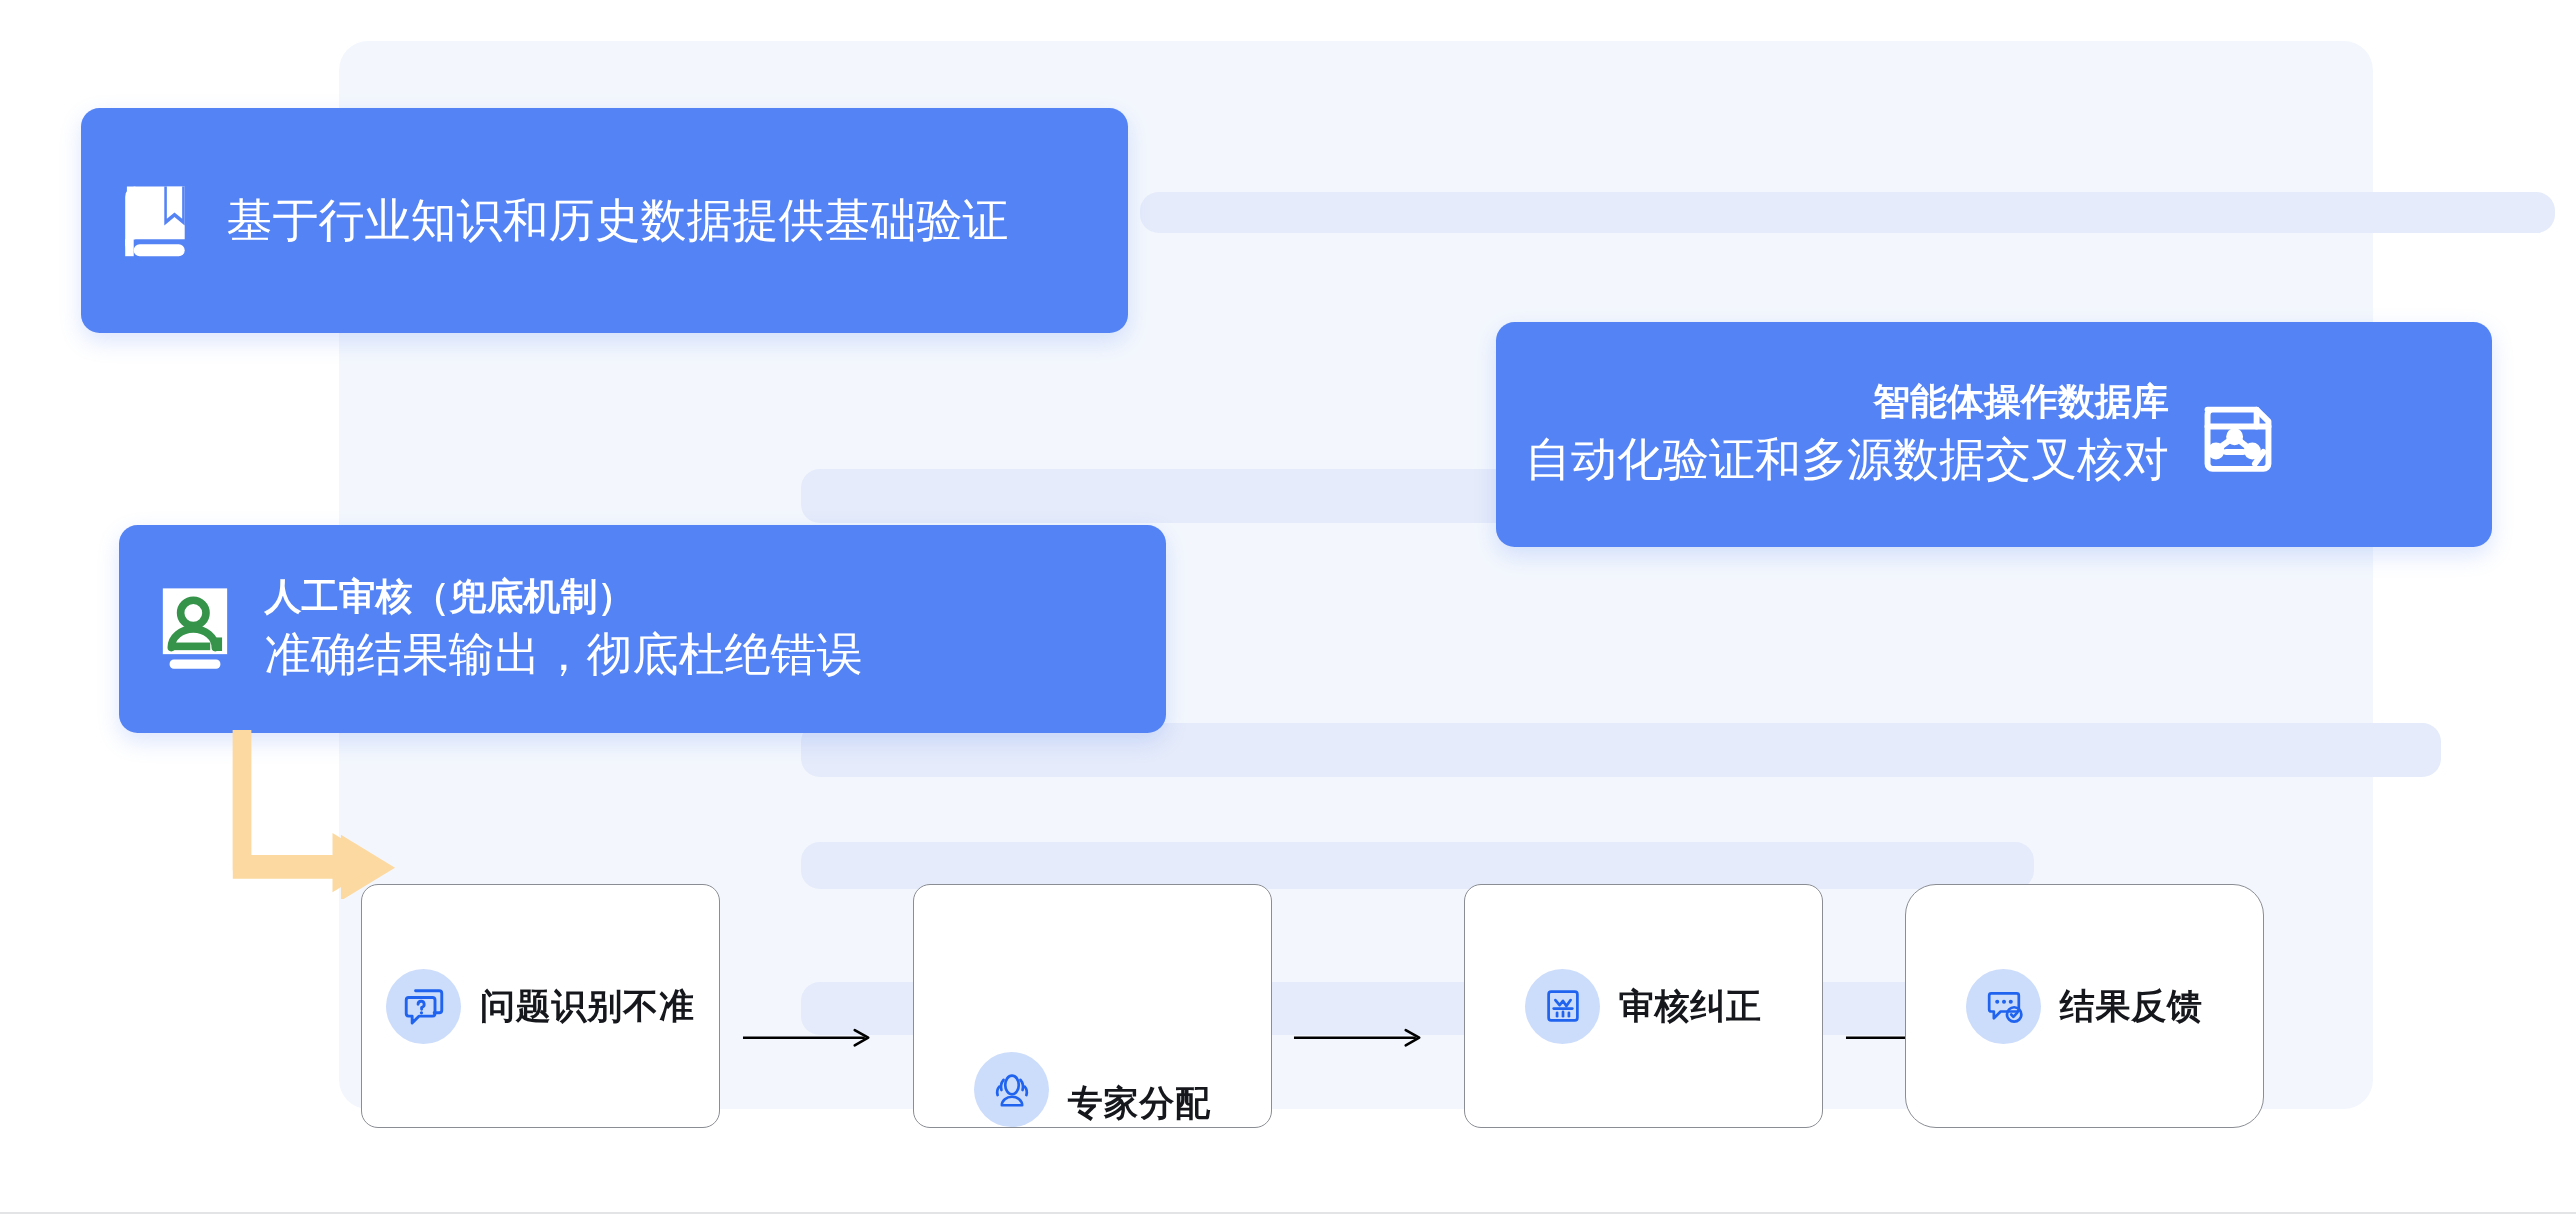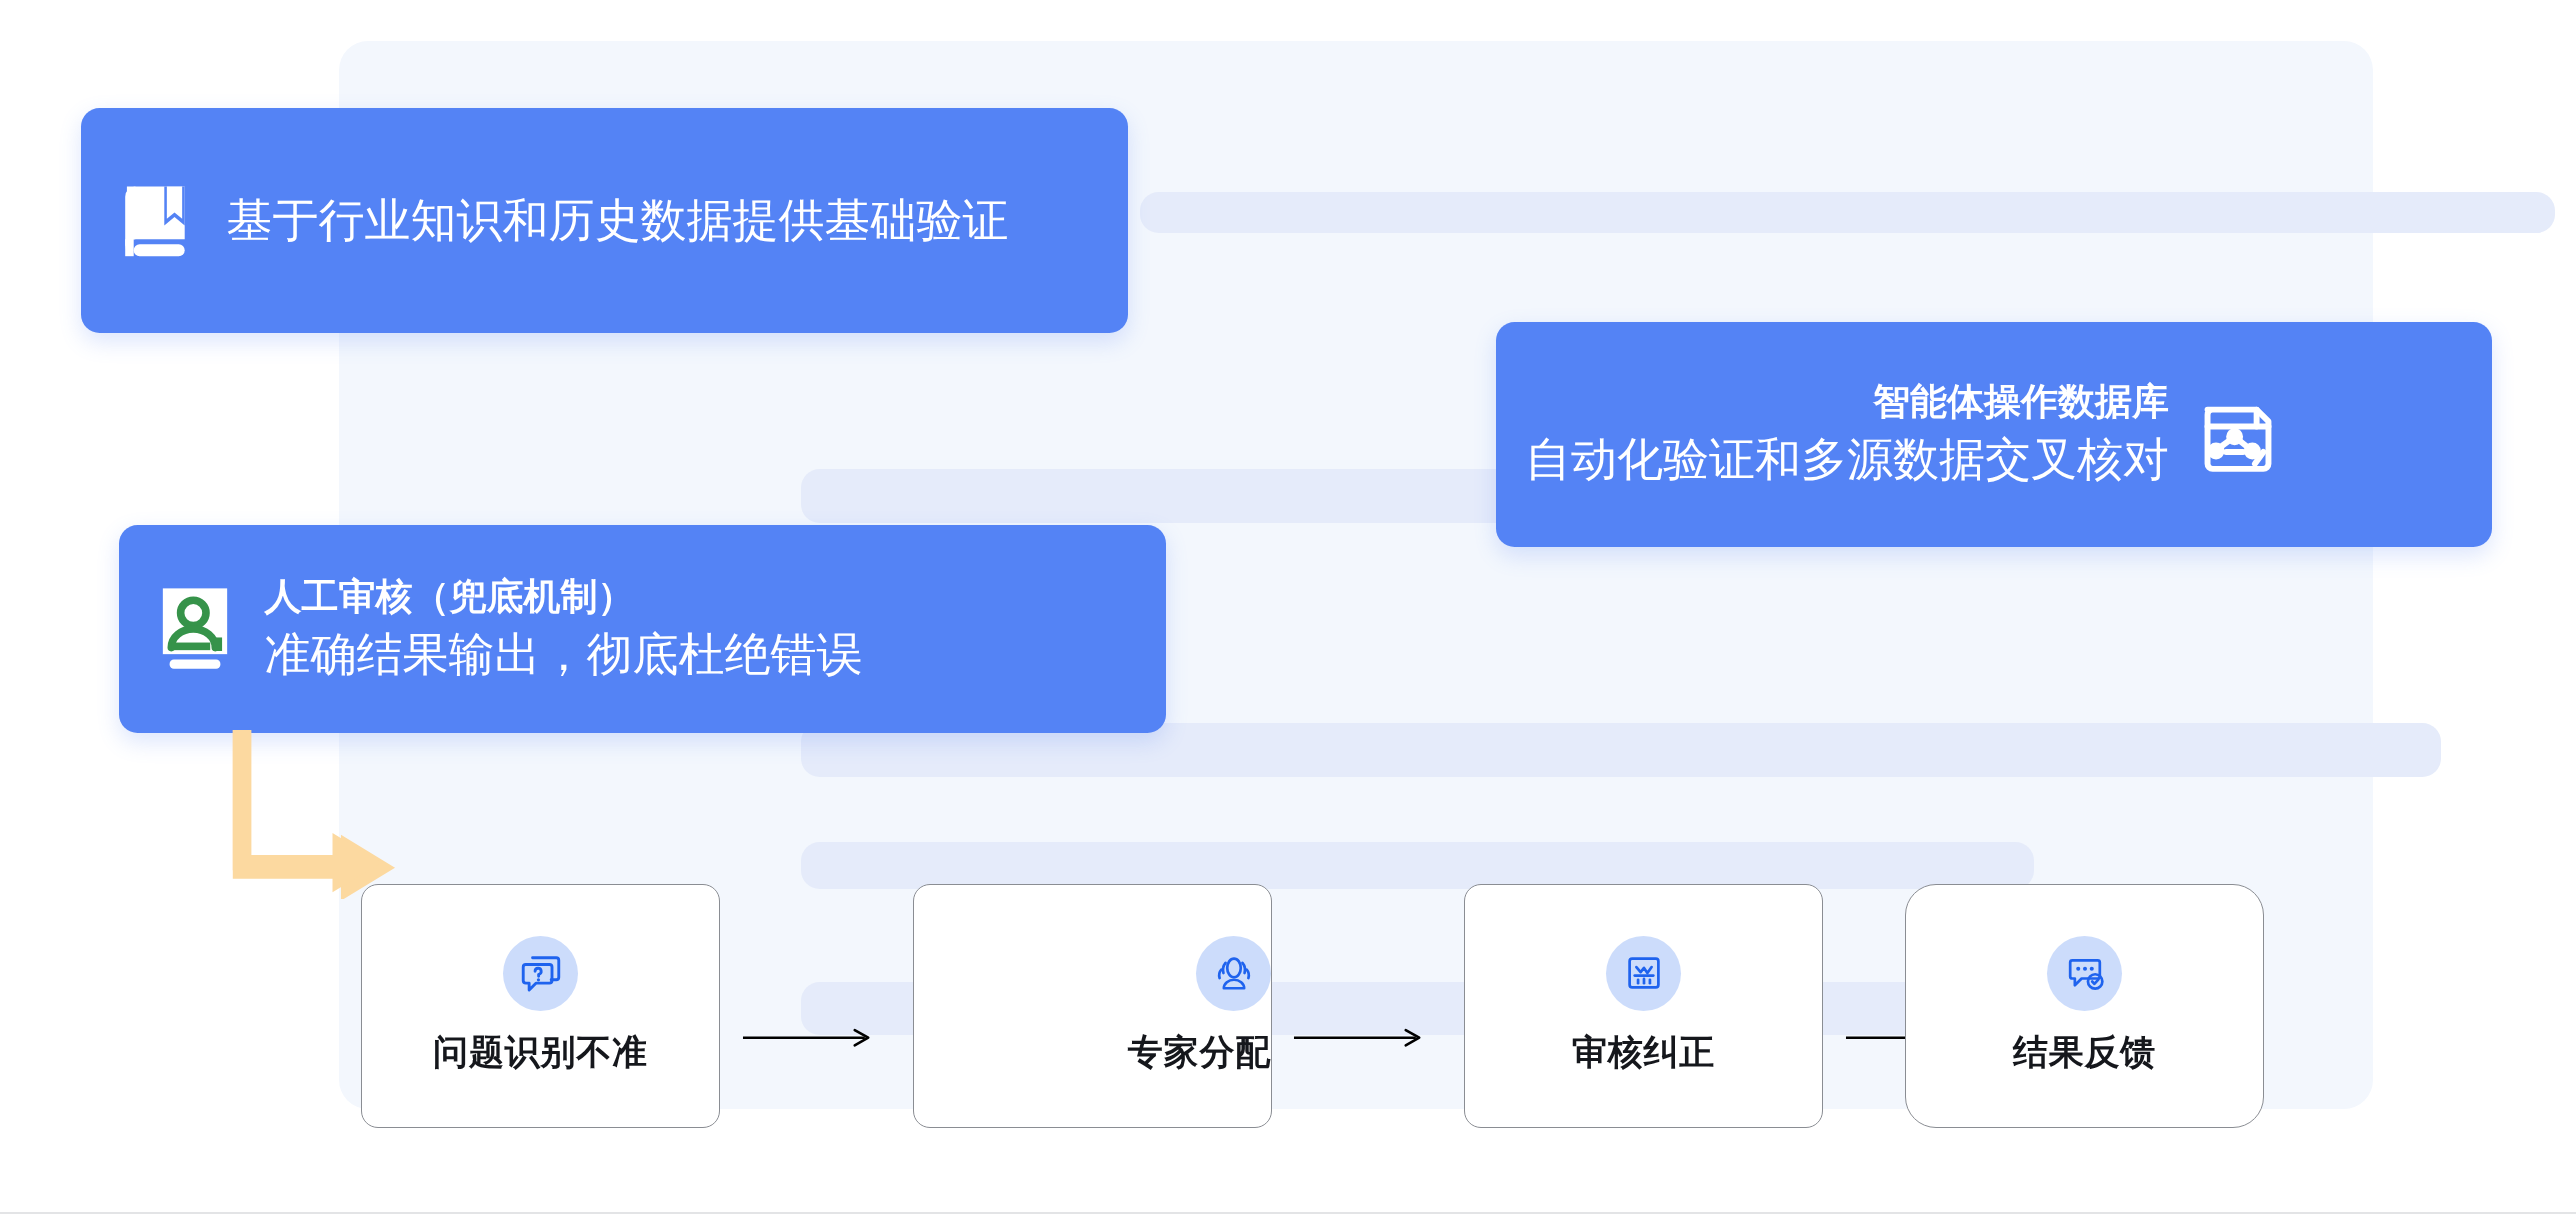--- a/index.html
+++ b/index.html
@@ -103,21 +103,20 @@
   .step-card {
     position: absolute;
     top: 884px;
     width: 359px;
     height: 244px;
     background: #ffffff;
     border: 1.7px solid #8a8d93;
     border-radius: 17px;
     box-sizing: border-box;
     display: flex;
-    flex-direction: column;
     align-items: center;
     justify-content: center;
     gap: 18.6px;
   }
   #step-0 { left: 361px; }
   #step-1 { left: 913px; align-items: flex-end; }
   #step-2 { left: 1464px; align-items: center; }
   #step-3 { left: 1905px; border-radius: 31px; }
 
   .step-icon-wrap {

